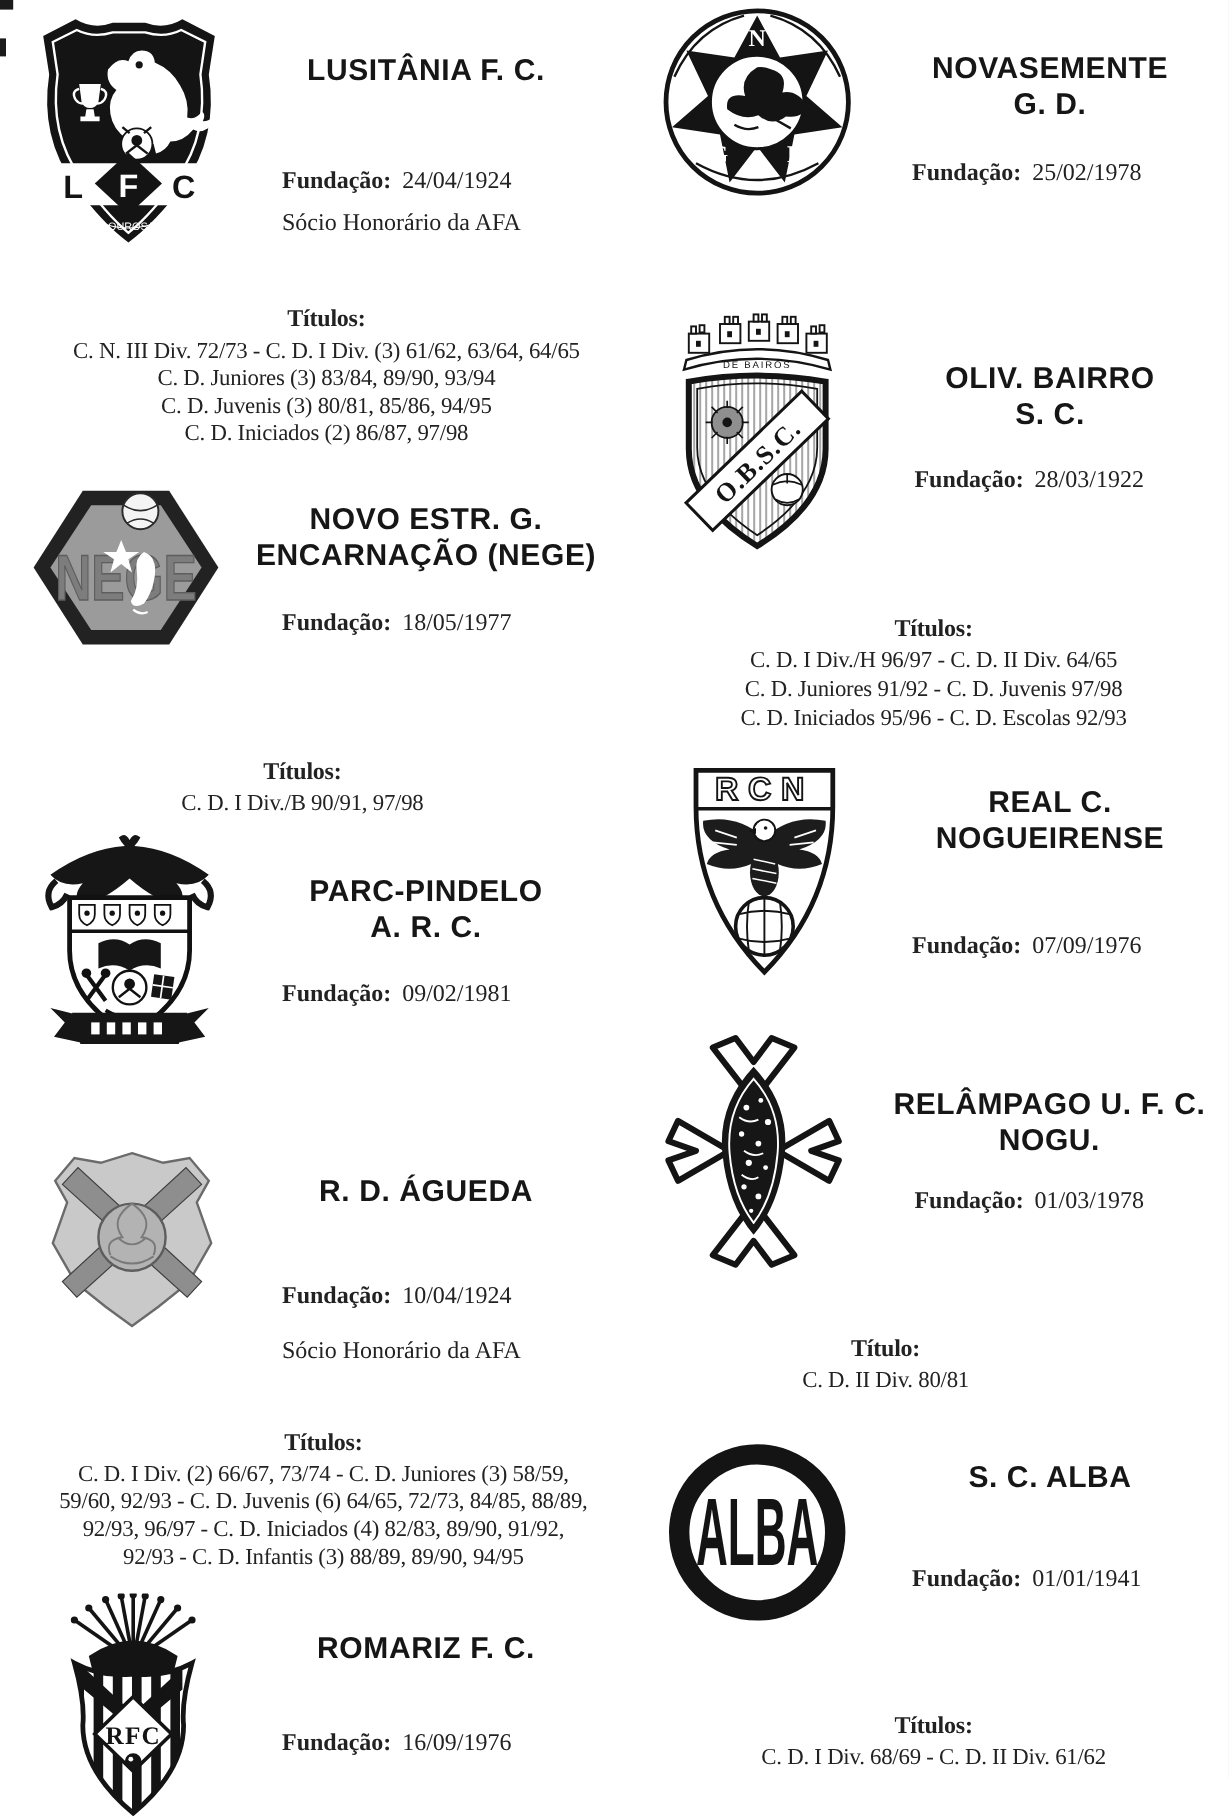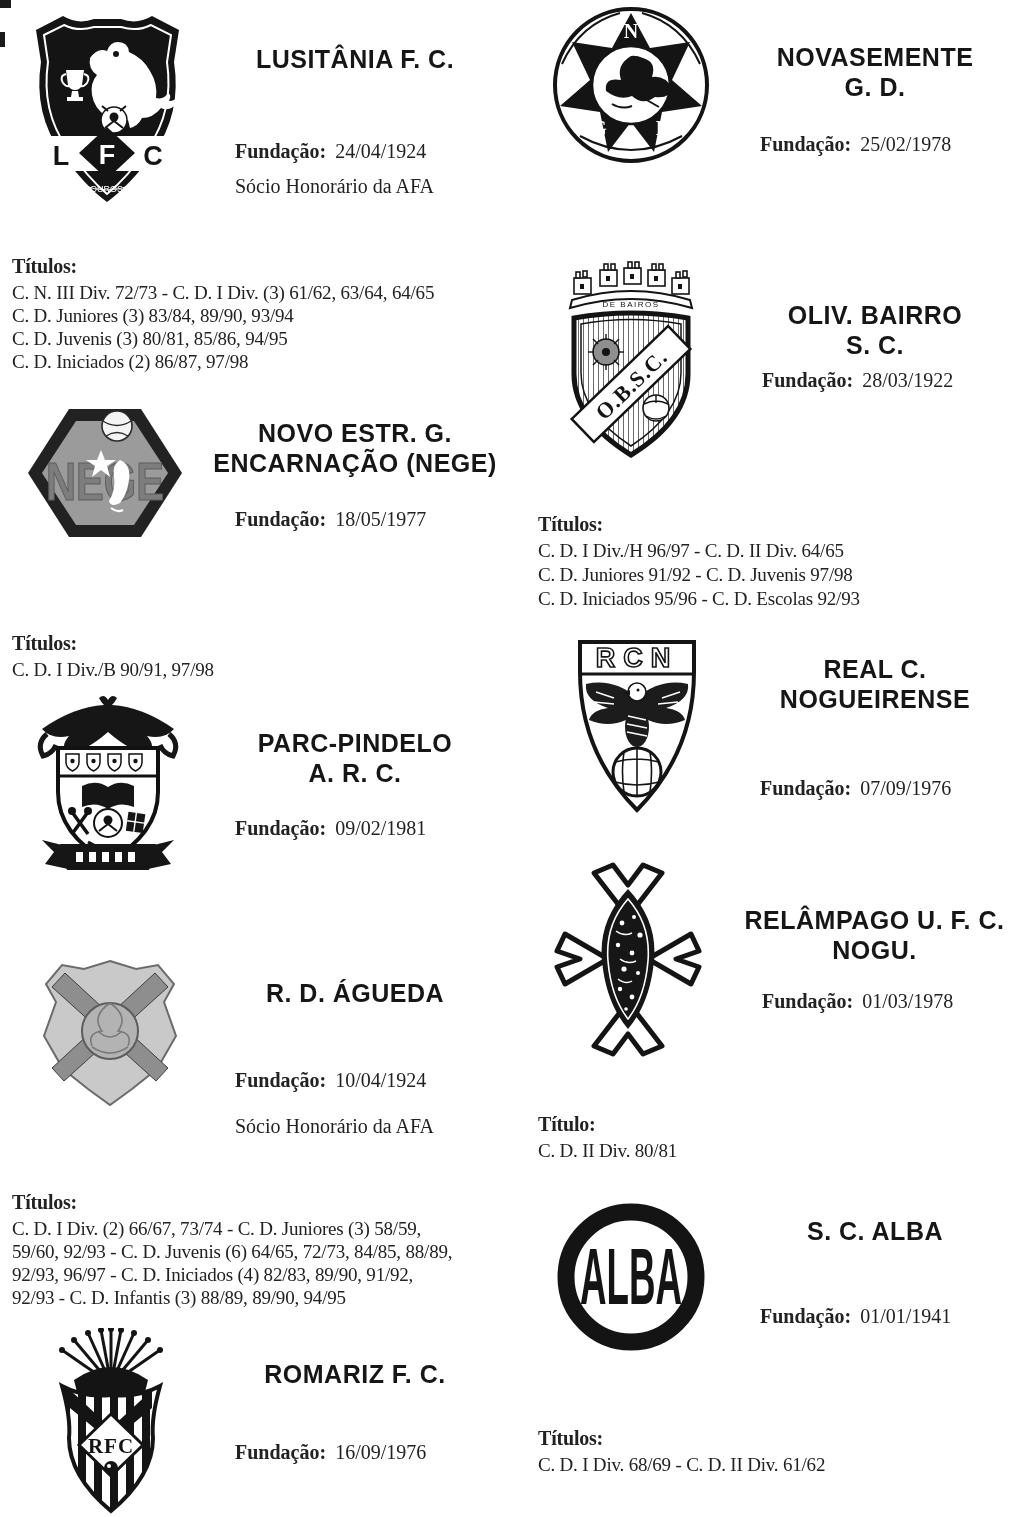--- a/index.html
+++ b/index.html
@@ -32,21 +32,21 @@
   .b{font-weight:bold;}
   .fundacao-value{margin-left:9px;}
   .titles{
     font-family:"Liberation Serif", serif;
     font-size:19px;
     line-height:23px;
     letter-spacing:-0.2px;
     color:#222222;
   }
   .titles .hd{font-weight:bold;font-size:20px;margin-bottom:3px;}
-  .titles div{white-space:nowrap;}
+  .titles div{white-space:nowrap;text-align:center;}
   svg{display:block;}
   .speck{background:#1b1b1b;}
 </style>
 </head>
 <body>
 
 <div id="page">
 
   <div class="abs speck" style="left:0;top:0;width:11px;height:8px"></div>
   <div class="abs speck" style="left:0;top:32px;width:5px;height:15px"></div>
@@ -156,21 +156,21 @@
       <rect x="8" y="112" width="134" height="32" fill="#ffffff" stroke="#141414" stroke-width="2.5"></rect>
       <text x="75" y="136" font-size="22" font-weight="bold" font-family="'Liberation Serif',serif" letter-spacing="1" fill="#141414" text-anchor="middle">O.B.S.C.</text>
     </g>
     <circle cx="100" cy="152" r="13" fill="#ffffff" stroke="#141414" stroke-width="1.6"></circle>
     <path d="M88,148 q12,-6 24,0 M90,160 q10,6 20,0 M100,139 l0,8" stroke="#141414" stroke-width="1.4" fill="none"></path>
   </svg>
   <div class="abs club-name" style="left:715px;top:288px;width:320px">
     <div>OLIV. BAIRRO</div>
     <div>S. C.</div>
   </div>
-  <div class="abs body-line" style="left:762px;top:369px">
+  <div class="abs body-line" style="left:762px;top:389px">
     <span class="b">Fundação:</span><span class="fundacao-value">28/03/1922</span>
   </div>
   <div class="abs titles" style="left:538px;top:512px;width:480px;line-height:24px">
     <div class="hd">Títulos:</div>
     <div>C. D. I Div./H 96/97 - C. D. II Div. 64/65</div>
     <div>C. D. Juniores 91/92 - C. D. Juvenis 97/98</div>
     <div>C. D. Iniciados 95/96 - C. D. Escolas 92/93</div>
   </div>
 
   <svg class="abs" style="left:25px;top:398px" width="160" height="150" viewBox="0 0 160 150">

